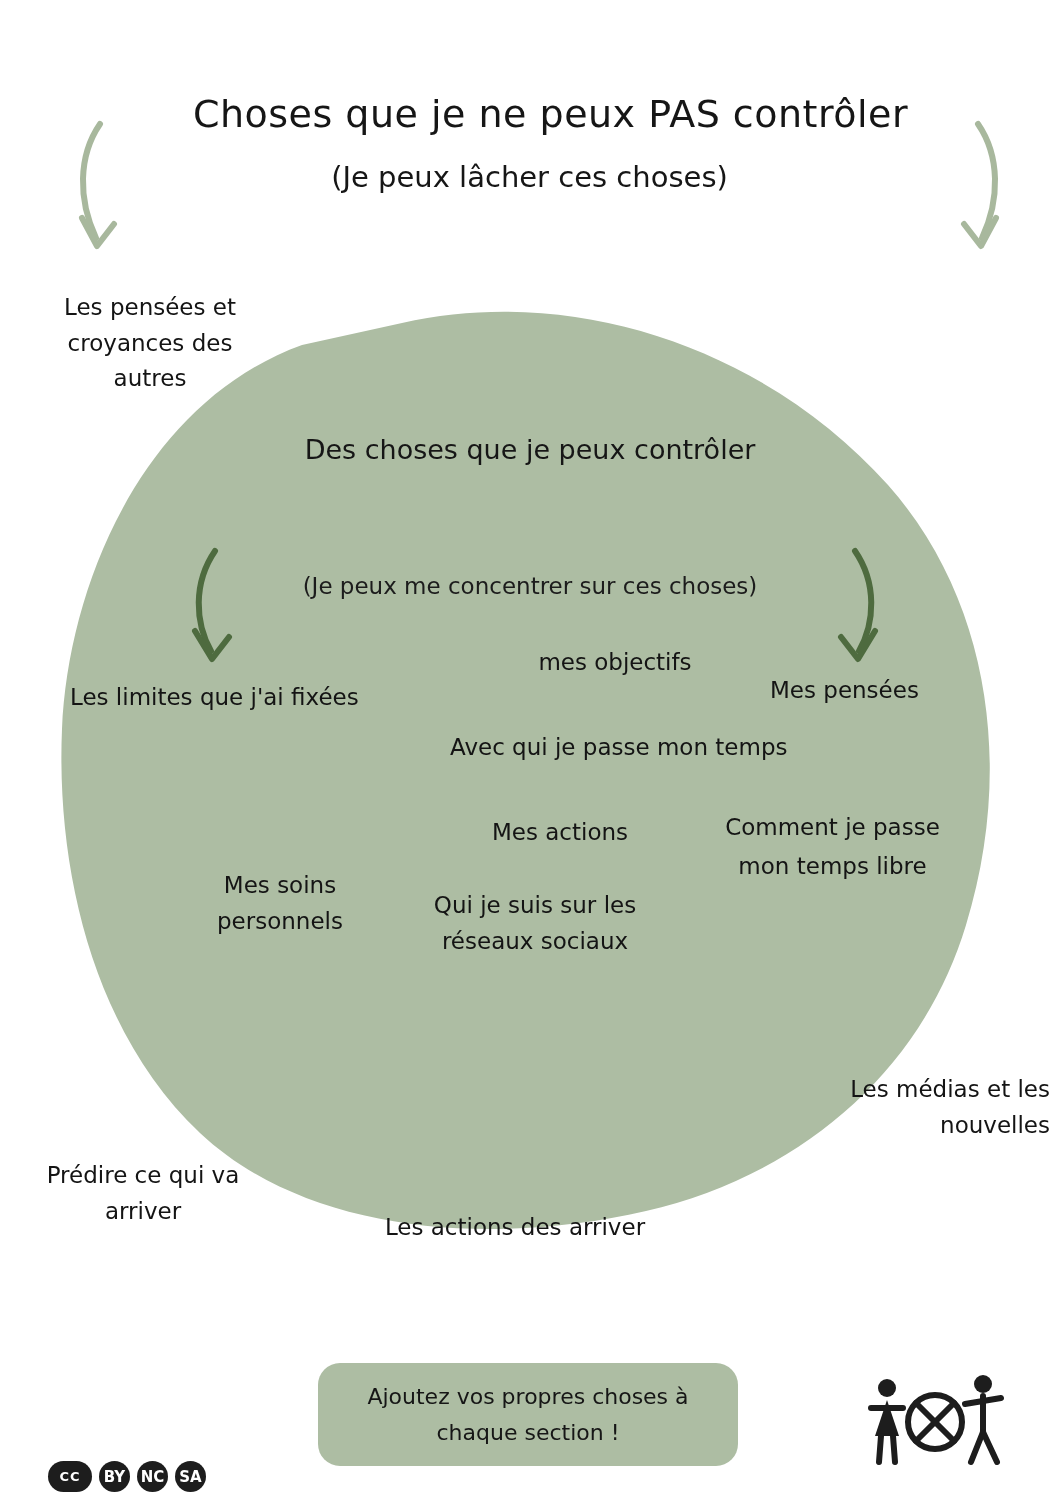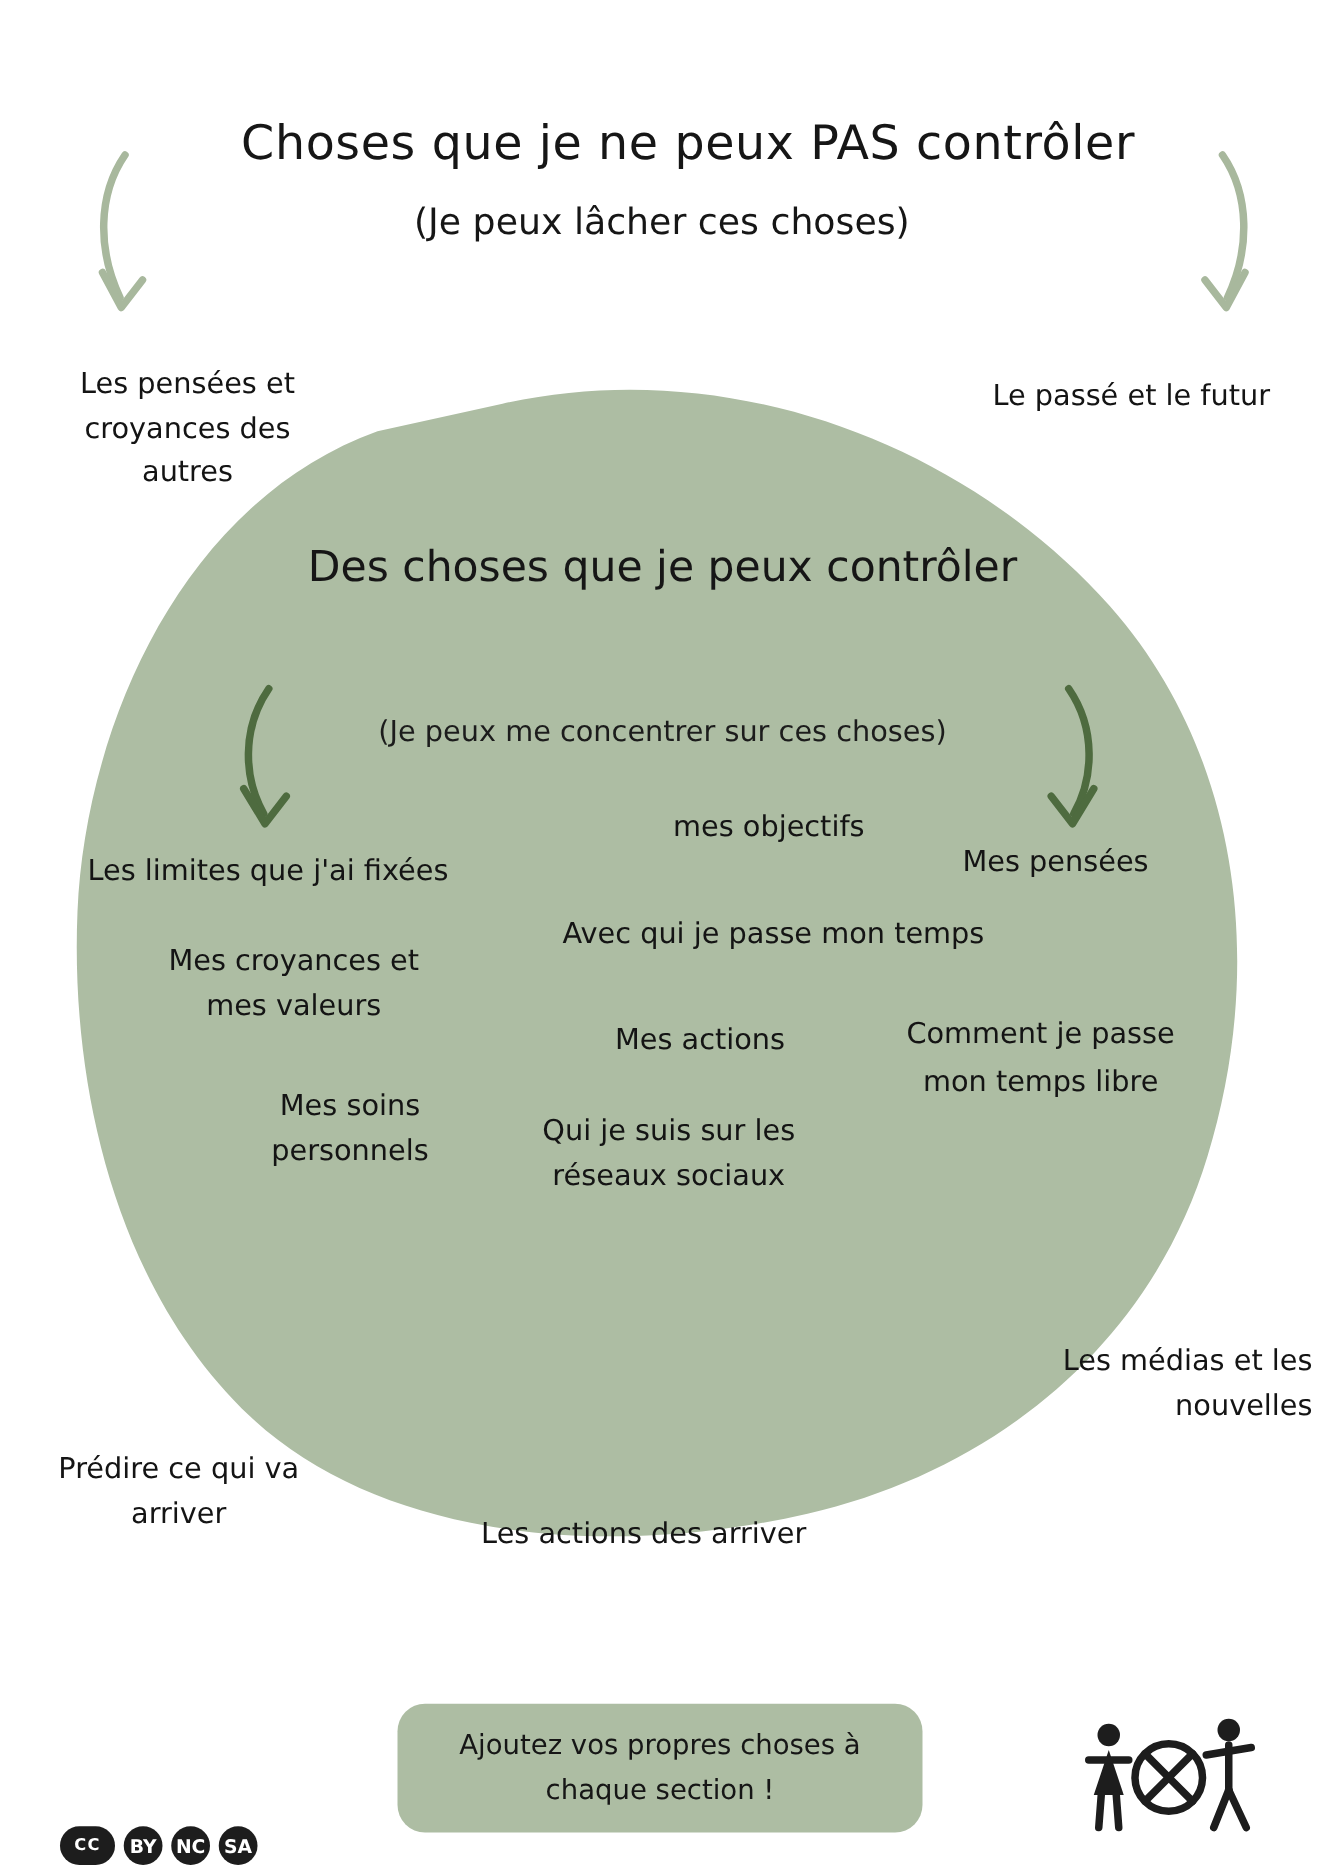--- a/index.html
+++ b/index.html
@@ -53,21 +53,21 @@
   }
   .blob-wrap svg { display: block; }
 
   
   .inner-title {
     position: absolute;
     left: 180px;
     width: 700px;
     top: 430px;
     text-align: center;
-    font-size: 34px;
+    font-size: 27px;
     line-height: 1.45;
     color: #161616;
   }
   .inner-subtitle {
     position: absolute;
     left: 160px;
     width: 740px;
     top: 573px;
     text-align: center;
     font-size: 23px;
@@ -193,29 +193,27 @@
     <path d="M30 6 C8 38, 10 78, 26 106" stroke="#4e6b3f" stroke-width="6" fill="none" stroke-linecap="round"></path>
     <path d="M10 86 L27 114 L44 92" stroke="#4e6b3f" stroke-width="6" fill="none" stroke-linecap="round" stroke-linejoin="round"></path>
   </svg>
 
   <svg style="position:absolute;left:815px;top:545px;width:75px;height:125px;" viewBox="0 0 75 125">
     <path d="M40 6 C62 38, 60 78, 44 106" stroke="#4e6b3f" stroke-width="6" fill="none" stroke-linecap="round"></path>
     <path d="M26 92 L43 114 L60 86" stroke="#4e6b3f" stroke-width="6" fill="none" stroke-linecap="round" stroke-linejoin="round"></path>
   </svg>
 
   <div class="lbl out-1">Les pensées et croyances des autres</div>
-  <div class="lbl out-2">Le passé et le futur</div>
   <div class="lbl out-3">Les médias et les nouvelles</div>
   <div class="lbl out-4">Prédire ce qui va arriver</div>
   <div class="lbl out-5">Les actions des arriver</div>
 
   <div class="lbl in-1">Les limites que j'ai fixées</div>
   <div class="lbl in-2">mes objectifs</div>
   <div class="lbl in-3">Mes pensées</div>
-  <div class="lbl in-4">Mes croyances et mes valeurs</div>
   <div class="lbl in-5">Avec qui je passe mon temps</div>
   <div class="lbl in-6">Mes actions</div>
   <div class="lbl in-7">Comment je passe mon temps libre</div>
   <div class="lbl in-9">Qui je suis sur les réseaux sociaux</div>
   <div class="lbl in-8">Mes soins personnels</div>
 
   <div class="pill">
     <span>Ajoutez vos propres choses à chaque section !</span>
   </div>
 

